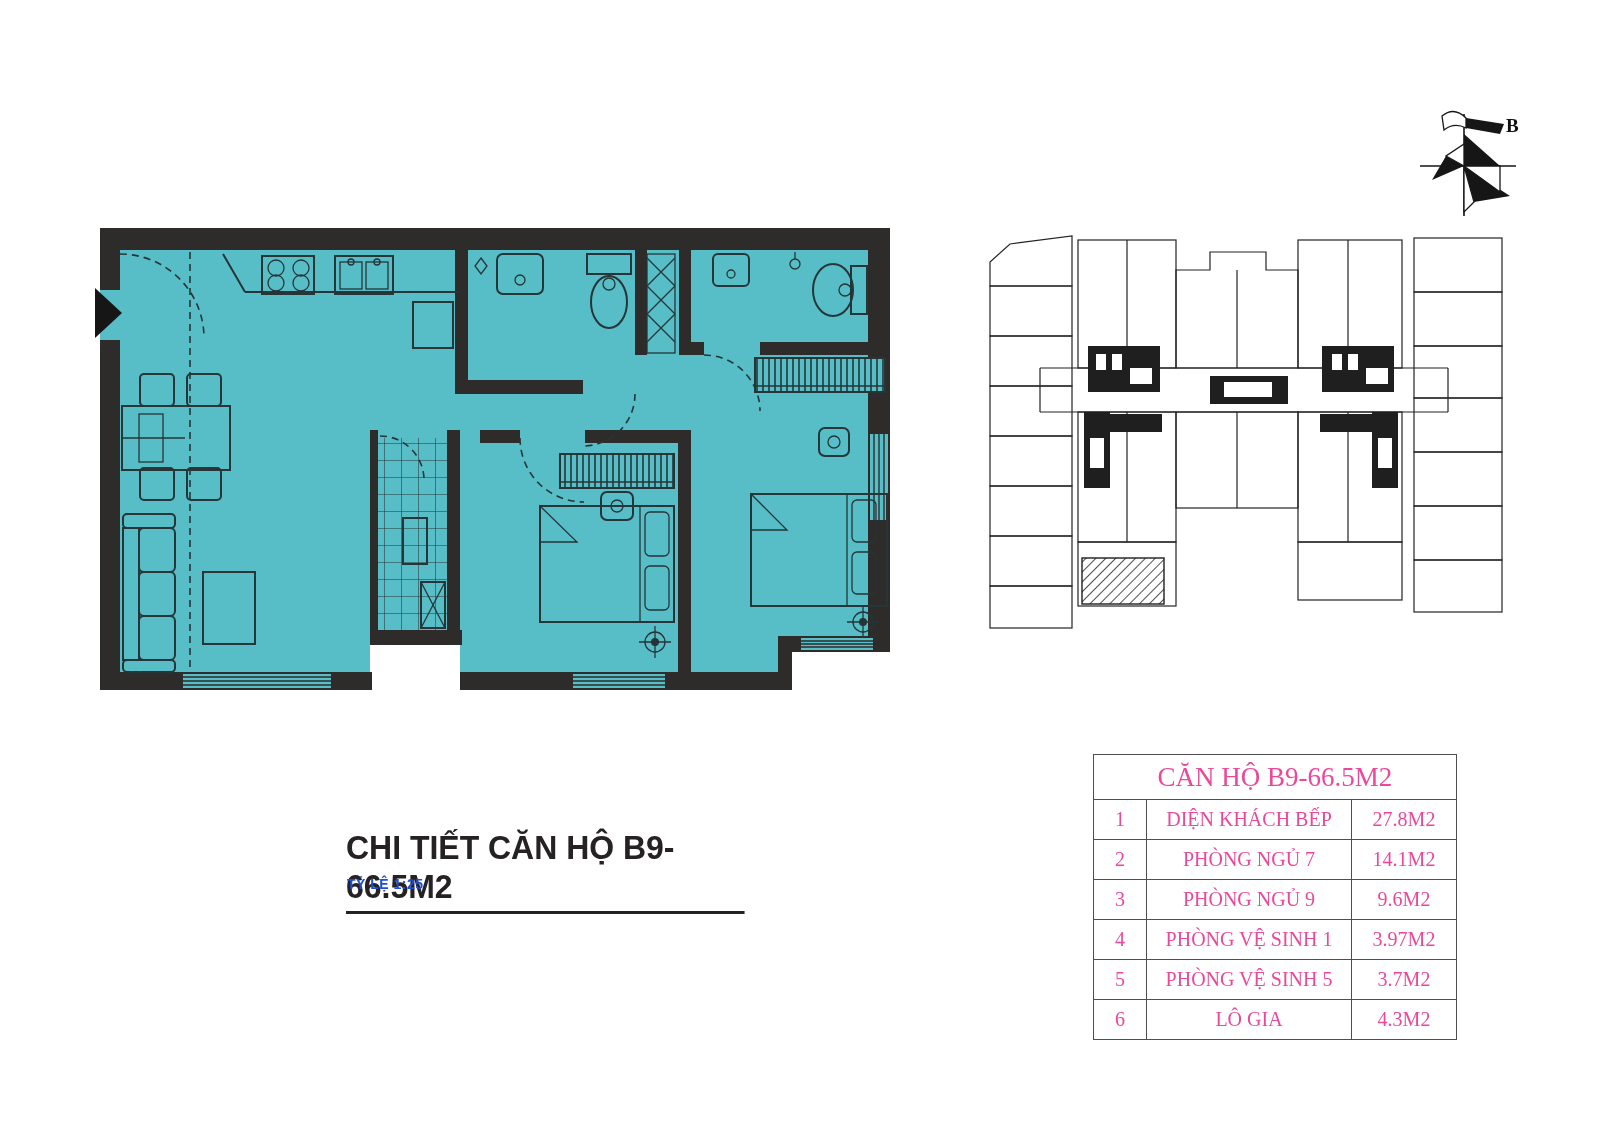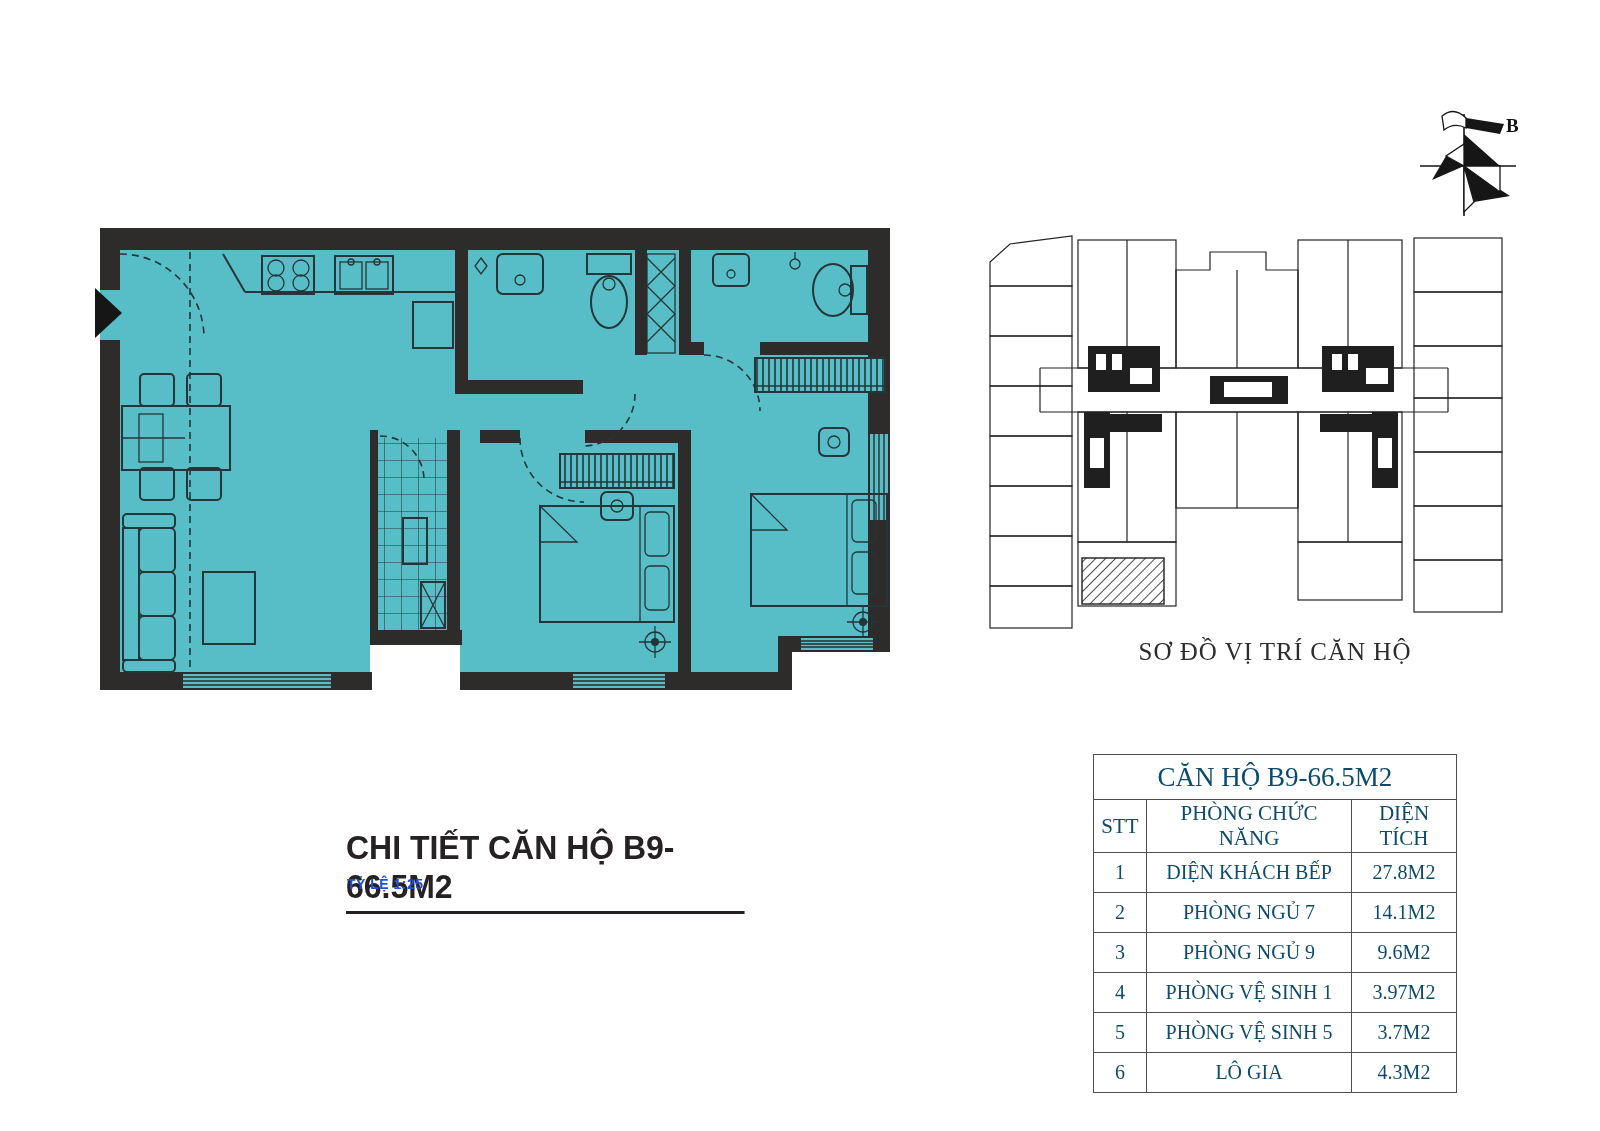--- a/index.html
+++ b/index.html
@@ -15,21 +15,21 @@
   .win{stroke:#2d2c2b;stroke-width:1.4;}
   
   .plan-title{position:absolute;left:346px;top:828px;color:#262223;
       font-size:34px;font-weight:700;letter-spacing:0px;transform:scaleX(.94);
       transform-origin:left top;border-bottom:3px solid #262223;padding:0 6px 5px 0;width:418px;}
   .scale-label{position:absolute;left:347px;top:876px;color:#1d4ed8;font-size:14px;font-weight:700;letter-spacing:.5px;}
   .loc-title{position:absolute;left:1095px;top:638px;width:360px;text-align:center;
       font-family:"Liberation Serif","DejaVu Serif",serif;font-size:25px;color:#2e2c2c;letter-spacing:1px;}
   
   .area-table{position:absolute;left:1093px;top:754px;border-collapse:collapse;
-      font-family:"Liberation Serif","DejaVu Serif",serif;color:#0c4a6e;}
+      font-family:"Liberation Serif","DejaVu Serif",serif;color:#ec4899;}
   .area-table td{border:1.6px solid #4e4e4e;text-align:center;vertical-align:middle;background:#fff;}
   .area-table .t-title{height:42px;font-size:27px;width:354px;}
   .area-table .t-head td{height:40px;font-size:21px;}
   .area-table .t-row td{height:37px;font-size:20px;}
   .col-stt{width:50px;font-size:22px;}
   .col-room{width:202px;}
   .col-area{width:102px;}
 </style>
 </head>
 <body>
@@ -305,32 +305,26 @@
       <rect x="110" y="210" width="14" height="30"></rect>
       <rect x="398" y="210" width="14" height="30"></rect>
     </g>
   </g>
 
   <rect x="102" y="330" width="82" height="46" fill="url(#diagHatch)" stroke="#1f1f1f" stroke-width="1.4"></rect>
 </svg>
 
 <div class="plan-title">CHI TIẾT CĂN HỘ B9- 66.5M2</div>
 <div class="scale-label">TỶ LỆ  1:25</div>
-<div class="loc-title">SƠ ĐỒ VỊ TRÍ CĂN HỘ</div>
 
 <table class="area-table">
   <tbody>
     <tr>
       <td class="t-title" colspan="3">CĂN HỘ B9-66.5M2</td>
     </tr>
-    <tr class="t-head">
-      <td class="col-stt">STT</td>
-      <td class="col-room">PHÒNG CHỨC NĂNG</td>
-      <td class="col-area">DIỆN TÍCH</td>
-    </tr>
     <tr class="t-row">
       <td class="col-stt">1</td>
       <td class="col-room">DIỆN KHÁCH BẾP</td>
       <td class="col-area">27.8M2</td>
     </tr>
     <tr class="t-row">
       <td class="col-stt">2</td>
       <td class="col-room">PHÒNG NGỦ 7</td>
       <td class="col-area">14.1M2</td>
     </tr>

